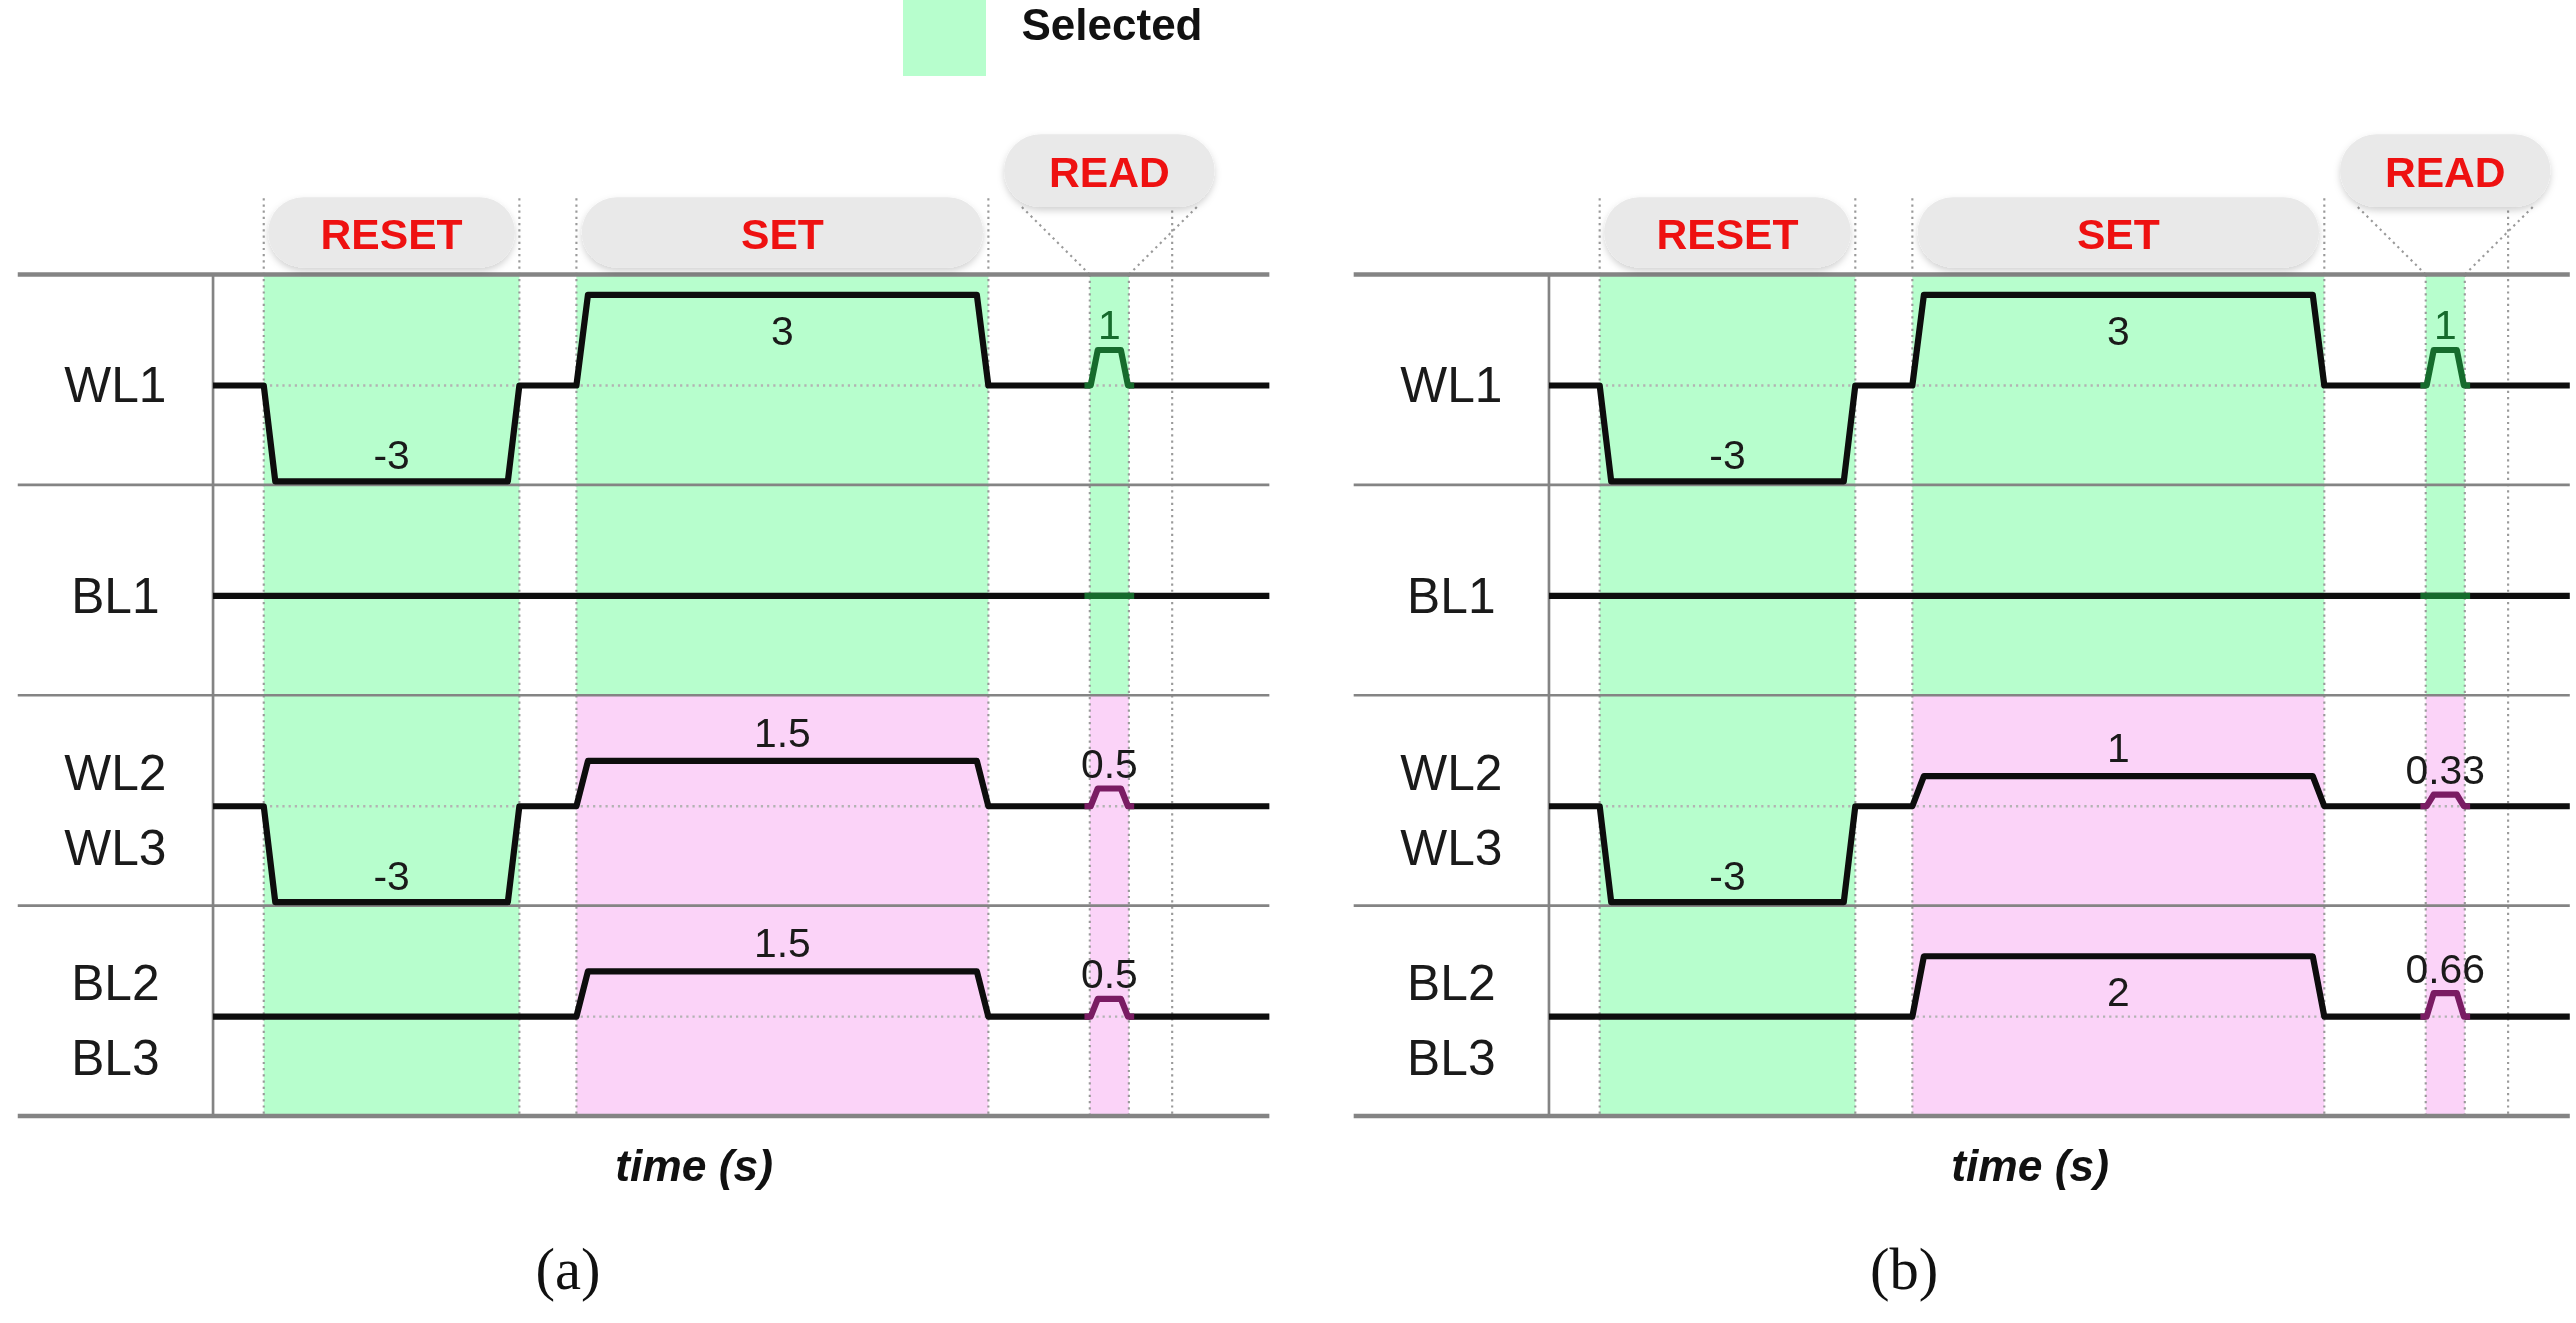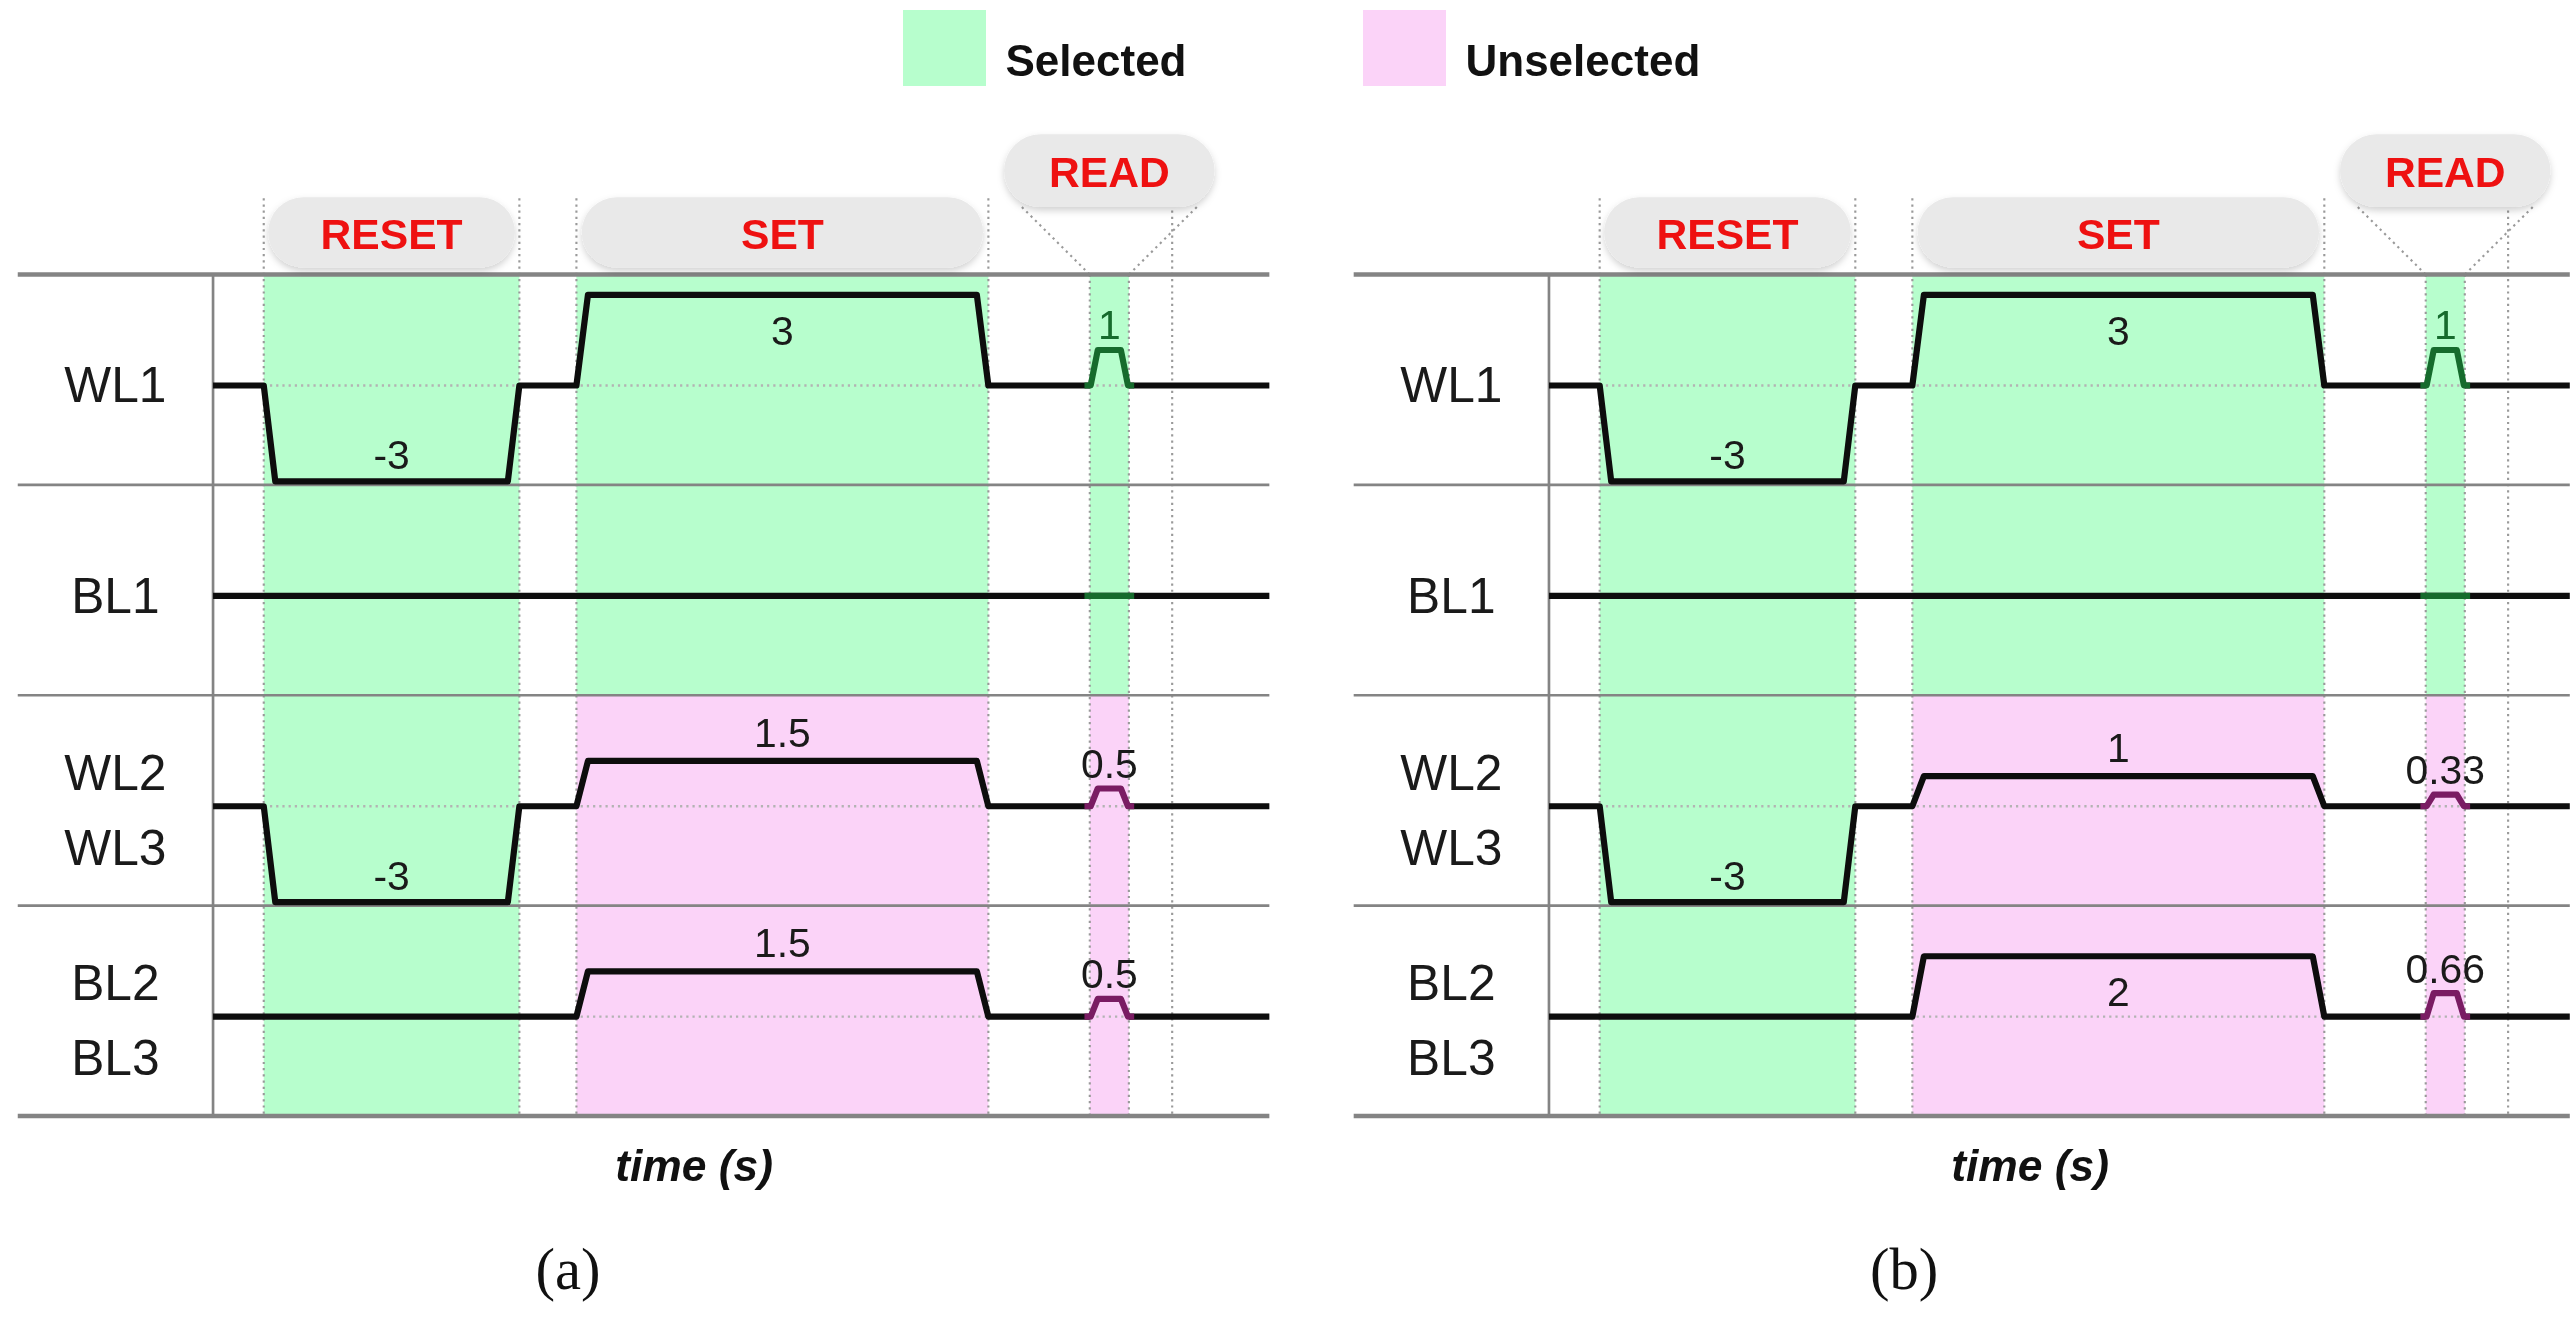--- a/index.html
+++ b/index.html
@@ -1,38 +1,34 @@
 <!DOCTYPE html>
 <html style="font-size:14px"><head>
 <meta charset="utf-8">
 <style>
   html,body{margin:0;padding:0;background:#ffffff;}
   body{width:2576px;height:1324px;position:relative;font-family:"Liberation Sans",sans-serif;}
   .figure{position:absolute;inset:0;}
   .legend{position:absolute;top:0;left:0;width:100%;height:98px;}
-  .legend-item{position:absolute;display:flex;align-items:flex-end;height:76px;top:10px;}
+  .legend-item{position:absolute;display:flex;align-items:flex-start;height:76px;top:0;gap:16px;}
   .legend-swatch{width:83px;height:76px;flex:0 0 auto;}
   .legend-label{font-size:44px;font-weight:bold;color:#111;margin-left:19.5px;letter-spacing:0px;}
   #li-selected{left:903px;}
   #li-unselected{left:1363px;}
   svg.chart{position:absolute;left:0;top:0;}
 </style>
 </head>
 <body>
 
 <div class="figure">
 
   <div class="legend">
     <div class="legend-item" id="li-selected">
       <div class="legend-swatch" style="background-color: rgb(183, 254, 205);"></div>
       <div class="legend-label">Selected</div>
-    </div>
-    <div class="legend-item" id="li-unselected">
-      <div class="legend-swatch" style="background-color: rgb(251, 211, 248);"></div>
-      <div class="legend-label">Unselected</div>
     </div>
   </div>
 
   <svg class="chart" id="diagram-svg" width="2576" height="1324" viewBox="0 0 2902 1491">
       <defs>
         <filter id="pillshadow" x="-20%" y="-20%" width="140%" height="160%">
           <feDropShadow dx="0" dy="4" stdDeviation="4" flood-color="#000000" flood-opacity="0.18"></feDropShadow>
         </filter>
       </defs>
       <rect x="297.12" y="309" width="287.9799999999999" height="237" fill="#b7fecd"></rect>

